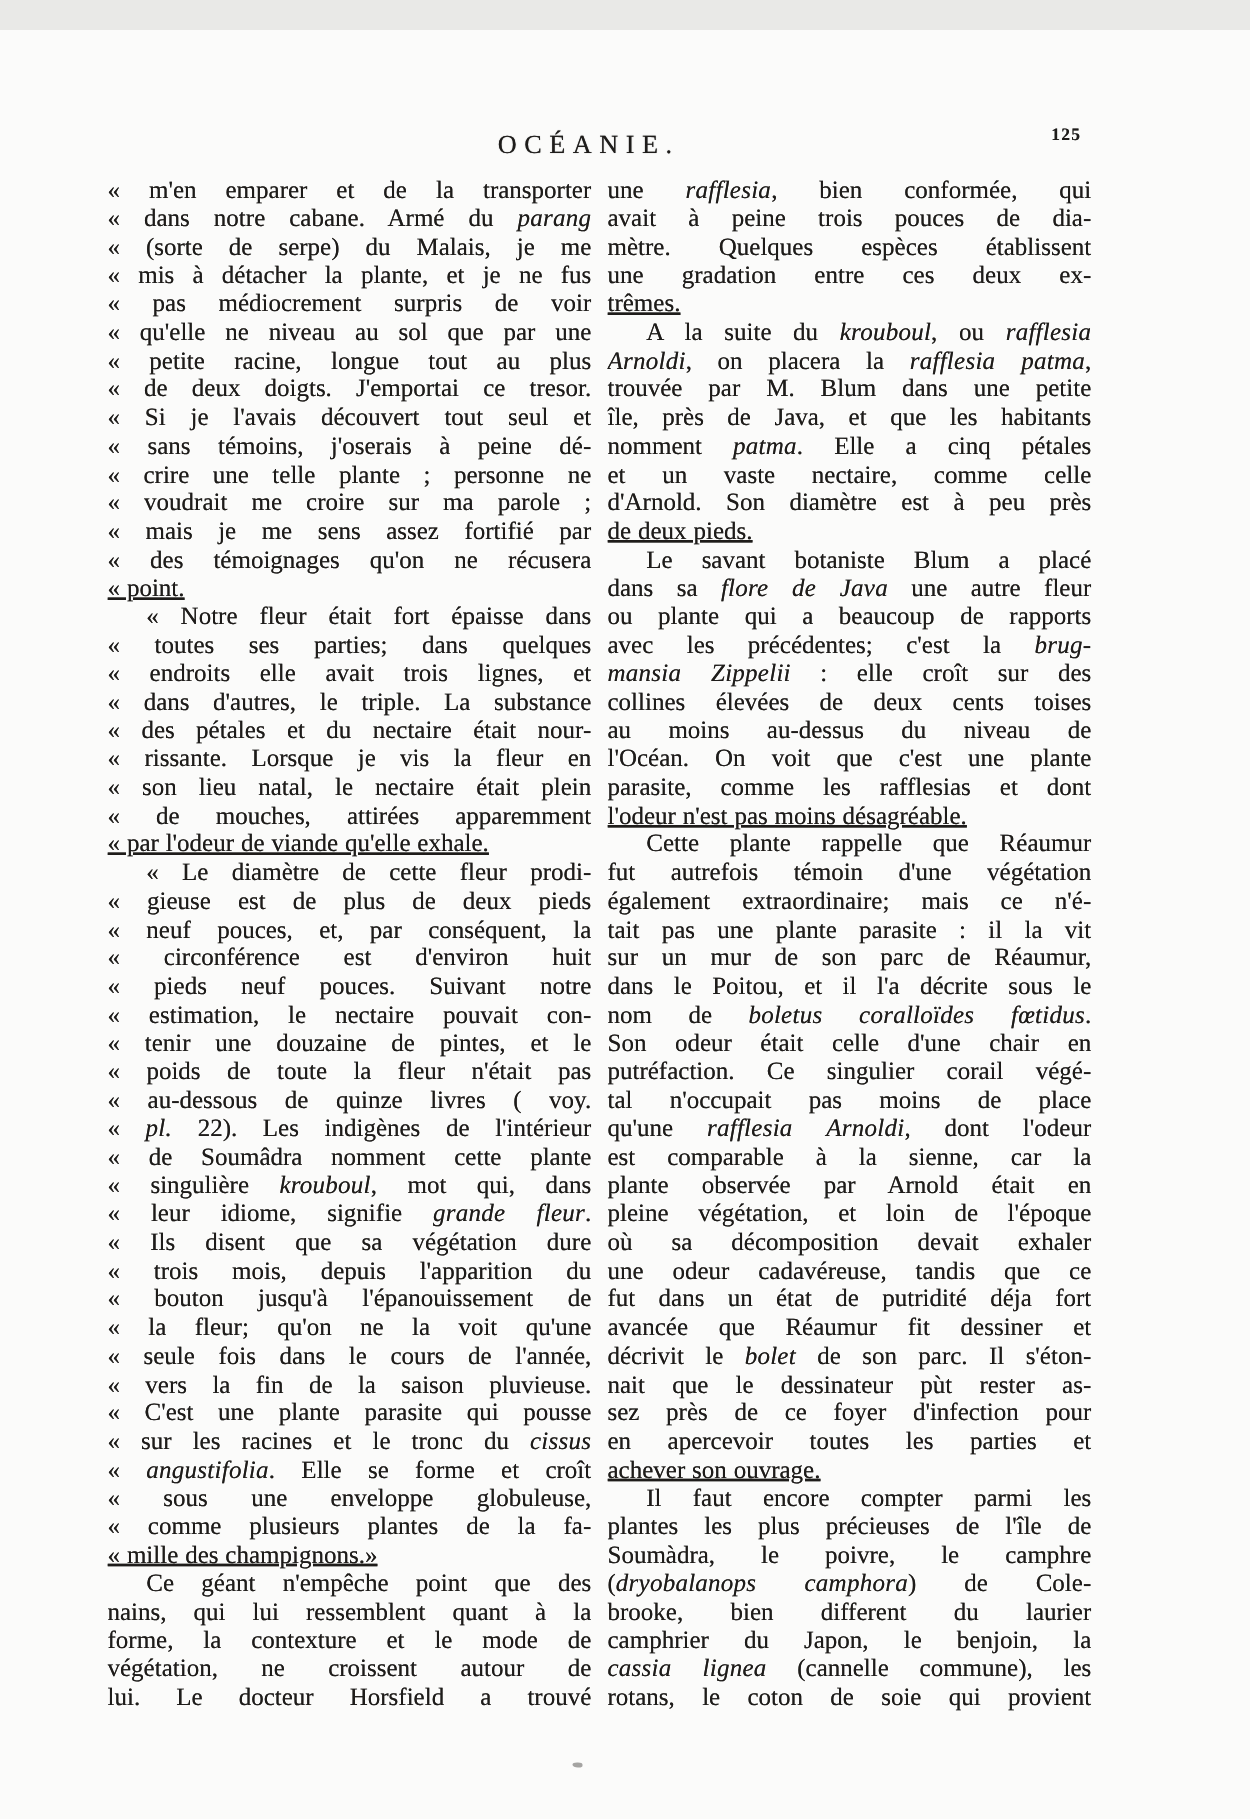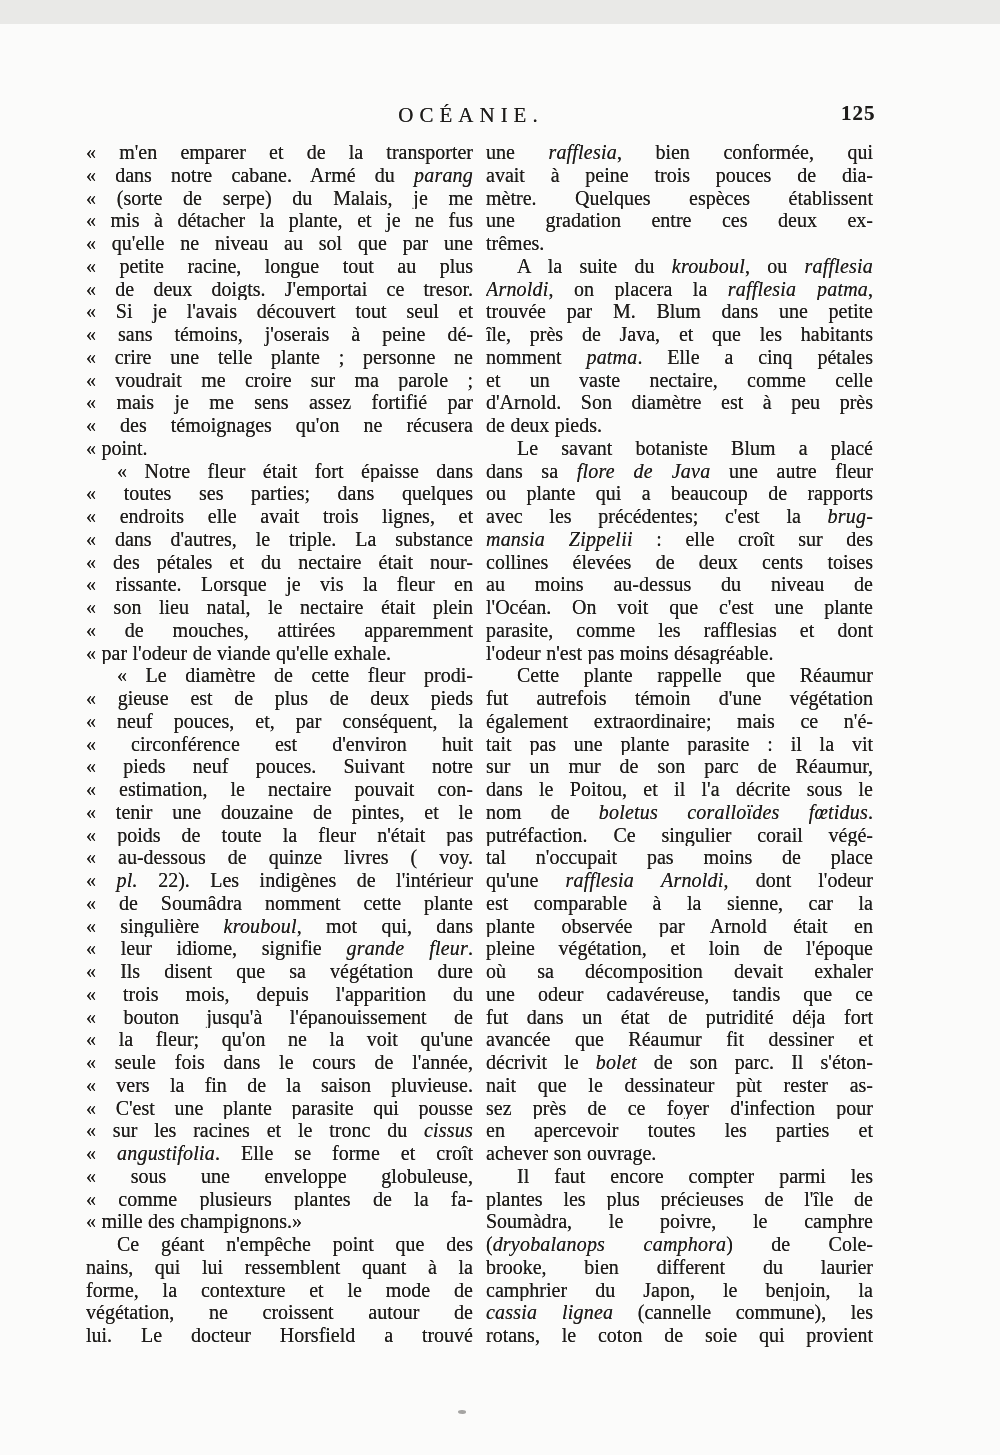--- a/index.html
+++ b/index.html
@@ -15,42 +15,42 @@
   .running-head{position:absolute;top:0;left:0;width:100%;height:110px;}
   .head-title{
     position:absolute;top:79px;left:0;right:58px;
     text-align:center;
     font-size:21px;letter-spacing:6px;font-weight:400;
     text-shadow:0 0 .6px rgba(20,20,20,.75);
     white-space:nowrap;
   }
   .page-num{
     position:absolute;top:77px;left:841px;
-    font-size:21px;font-weight:700;letter-spacing:1px;
+    font-size:14px;font-weight:700;letter-spacing:1px;
     text-shadow:0 0 .4px rgba(20,20,20,.6);
   }
   .columns{
     position:absolute;top:117px;left:86px;width:801px;
     display:flex;gap:13px;
   }
   .column{
     width:387px;
     font-size:20px;
     line-height:22.75px;
     text-shadow:0 0 .5px rgba(25,22,20,.8);
   }
   .line{
     height:22.75px;
     overflow:hidden;
     text-align:justify;
     text-align-last:justify;
     word-spacing:.5px;
   }
   .line:not(.short)::after{content:"";display:inline-block;width:100%;height:0;}
-  .line.short{text-align-last:left;}
+  .line.short{text-align-last:left;text-decoration:underline;}
   .line.indent{text-indent:31px;}
   .line em{font-style:italic;letter-spacing:.2px;}
   .speck{
     position:absolute;left:458px;top:1386px;width:8px;height:4px;
     background:rgba(60,58,55,.45);border-radius:50% 50% 40% 60%;
   }
 </style>
 </head>
 <body>
 
@@ -58,20 +58,21 @@
   <div class="running-head">
     <span class="head-title">OCÉANIE.</span>
     <span class="page-num">125</span>
   </div>
   <div class="columns">
     <div class="column">
         <div class="line">« m'en emparer et de la transporter</div>
         <div class="line">« dans notre cabane. Armé du <em>parang</em></div>
         <div class="line">« (sorte de serpe) du Malais, je me</div>
         <div class="line">« mis à détacher la plante, et je ne fus</div>
+        <div class="line">« pas médiocrement surpris de voir</div>
         <div class="line">« qu'elle ne niveau au sol que par une</div>
         <div class="line">« petite racine, longue tout au plus</div>
         <div class="line">« de deux doigts. J'emportai ce tresor.</div>
         <div class="line">« Si je l'avais découvert tout seul et</div>
         <div class="line">« sans témoins, j'oserais à peine dé-</div>
         <div class="line">« crire une telle plante ; personne ne</div>
         <div class="line">« voudrait me croire sur ma parole ;</div>
         <div class="line">« mais je me sens assez fortifié par</div>
         <div class="line">« des témoignages qu'on ne récusera</div>
         <div class="line short">« point.</div>
@@ -139,20 +140,21 @@
         <div class="line">l'Océan. On voit que c'est une plante</div>
         <div class="line">parasite, comme les rafflesias et dont</div>
         <div class="line short">l'odeur n'est pas moins désagréable.</div>
         <div class="line indent">Cette plante rappelle que Réaumur</div>
         <div class="line">fut autrefois témoin d'une végétation</div>
         <div class="line">également extraordinaire; mais ce n'é-</div>
         <div class="line">tait pas une plante parasite : il la vit</div>
         <div class="line">sur un mur de son parc de Réaumur,</div>
         <div class="line">dans le Poitou, et il l'a décrite sous le</div>
         <div class="line">nom de <em>boletus coralloïdes fœtidus</em>.</div>
+        <div class="line">Son odeur était celle d'une chair en</div>
         <div class="line">putréfaction. Ce singulier corail végé-</div>
         <div class="line">tal n'occupait pas moins de place</div>
         <div class="line">qu'une <em>rafflesia Arnoldi</em>, dont l'odeur</div>
         <div class="line">est comparable à la sienne, car la</div>
         <div class="line">plante observée par Arnold était en</div>
         <div class="line">pleine végétation, et loin de l'époque</div>
         <div class="line">où sa décomposition devait exhaler</div>
         <div class="line">une odeur cadavéreuse, tandis que ce</div>
         <div class="line">fut dans un état de putridité déja fort</div>
         <div class="line">avancée que Réaumur fit dessiner et</div>

